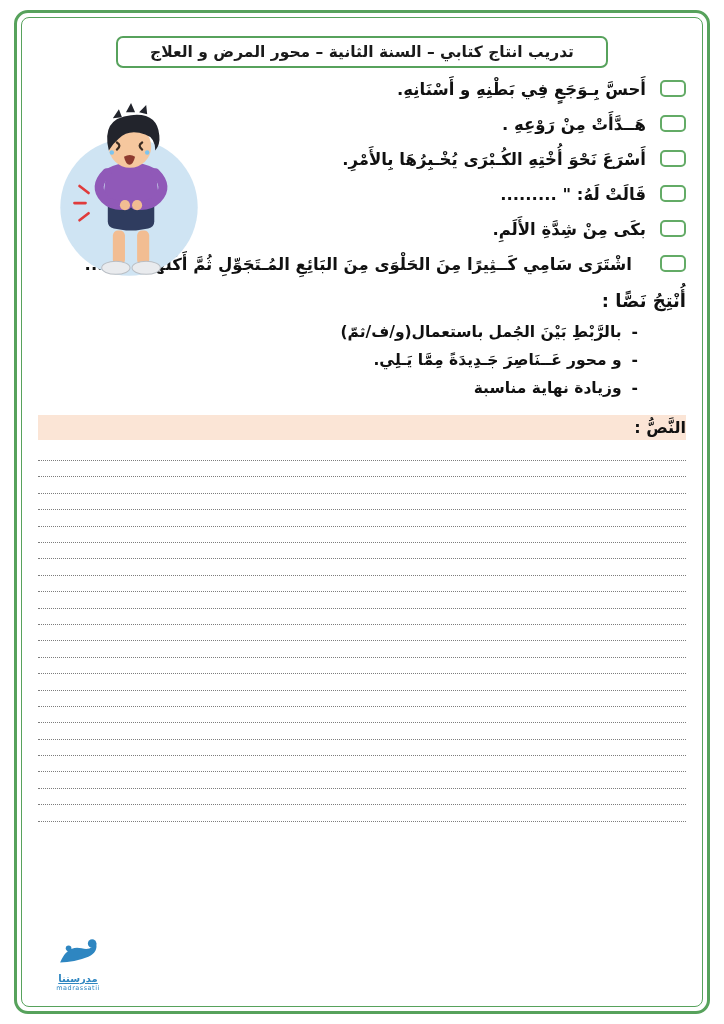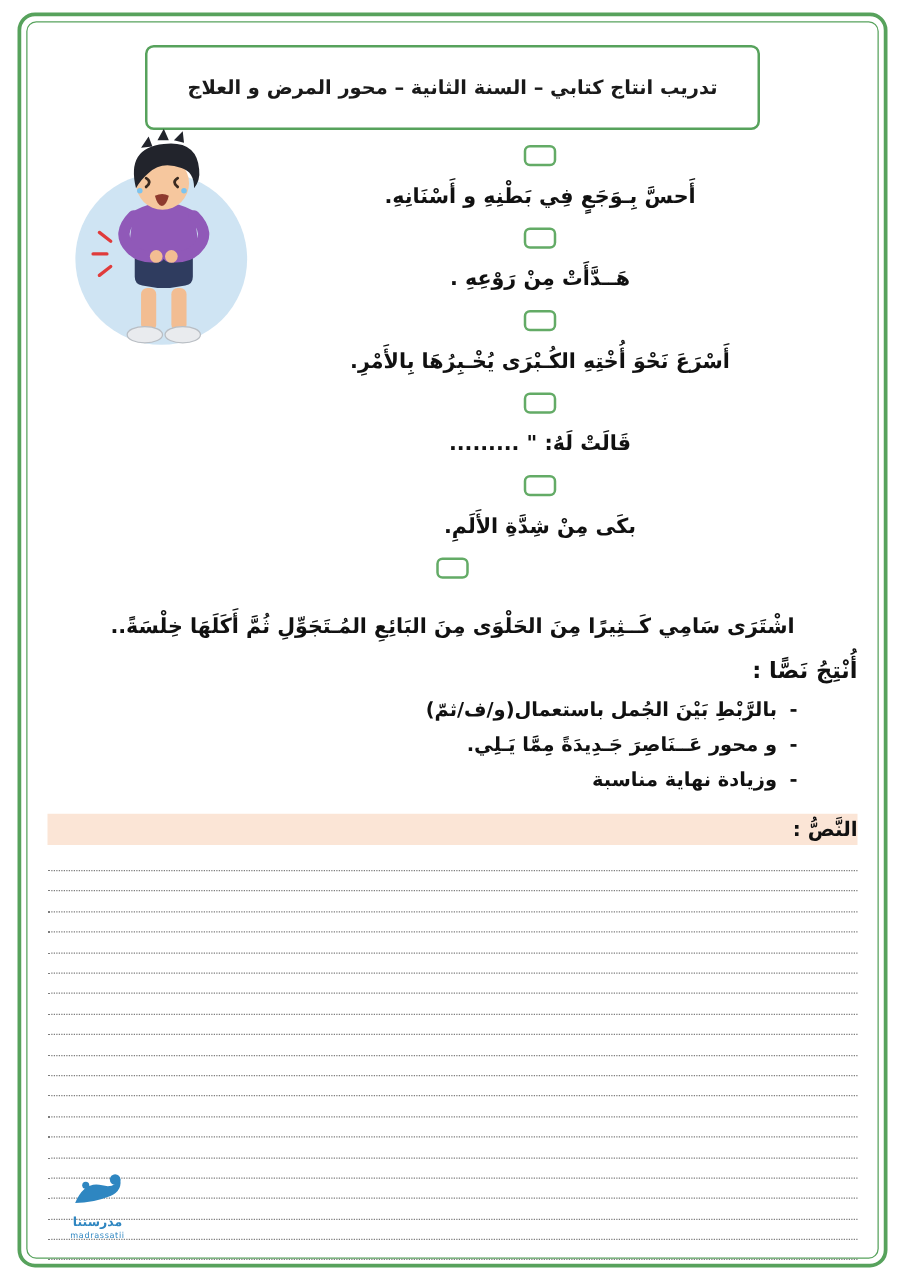--- a/index.html
+++ b/index.html
@@ -25,32 +25,32 @@
   }
 
   .content {
     position:absolute; left:38px; right:38px; top:30px; bottom:28px;
     direction:rtl; text-align:right; color:#111;
   }
 
   .title-box {
     width:492px; margin:6px auto 0 auto;
     border:2px solid #57a25c; border-radius:7px;
-    padding:23px 8px; text-align:center;
+    padding:5px 8px; text-align:center;
     font-size:15.5px; font-weight:bold; color:#1a1a1a;
     background:#fff;
   }
 
   .goal { margin-top:12px; font-size:14.5px; line-height:1.45; }
   .goal-label { font-weight:bold; font-size:16px; margin-left:8px; }
 
   .sentences { margin-top:12px; padding-left:140px; }
   .sentence-row {
-    display:flex; align-items:center; gap:14px;
-    margin-bottom:16px; min-height:19px;flex-direction:column;
+    display:flex; align-items:flex-start; gap:14px;
+    margin-bottom:16px; min-height:19px;
   }
   .checkbox {
     flex:0 0 auto; width:26px; height:17px;
     border:2px solid #63ab66; border-radius:5px;
     background:#fff; display:inline-block;
   }
   .sentence-text { font-size:16.5px; font-weight:bold; white-space:nowrap; }
   .sentence-row:last-child .sentence-text { white-space:normal; }
   .sentence-row:last-child { margin-left:-140px;gap:28px; }
 
@@ -72,21 +72,21 @@
 
   .illustration {
     position:absolute; left:52px; top:96px; width:152px; height:192px;
     pointer-events:none;
   }
 
   .logo {
     position:absolute; left:42px; bottom:32px; width:72px;
     text-align:center; color:#2e86c1; direction:rtl;
   }
-  .logo-title { font-size:10px; font-weight:bold; line-height:1.1; }
+  .logo-title { font-size:10px; font-weight:bold; line-height:1.1;text-decoration:underline; }
   .logo-sub { font-size:6.5px; letter-spacing:0.5px; direction:ltr; }
 </style>
 </head>
 <body>
 
 <div class="page">
   <div class="border-outer"></div>
   <div class="border-inner"></div>
 
   <div class="content">

